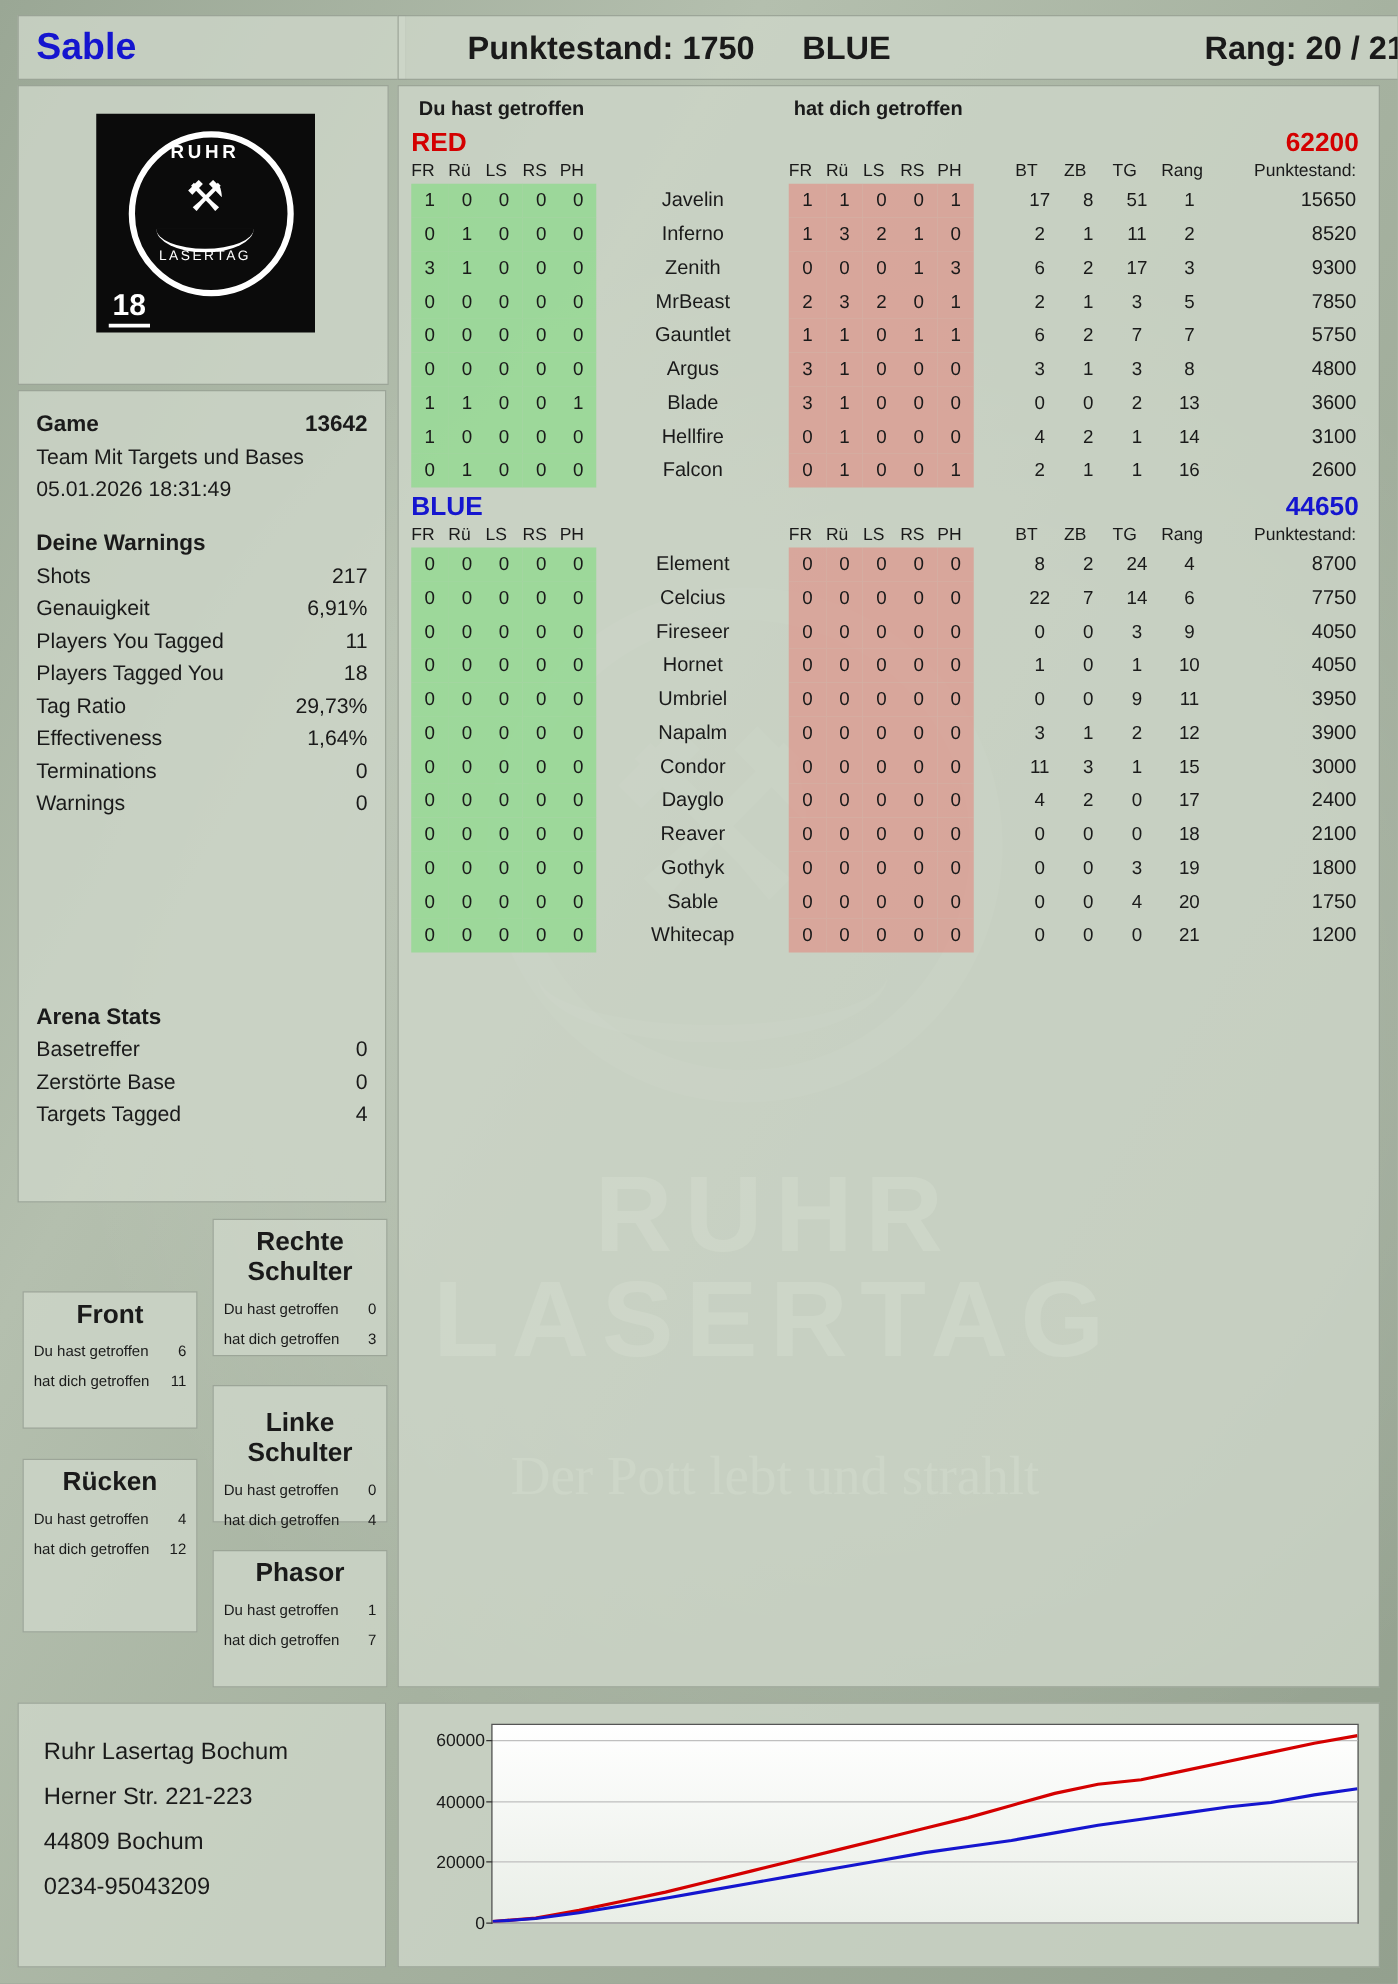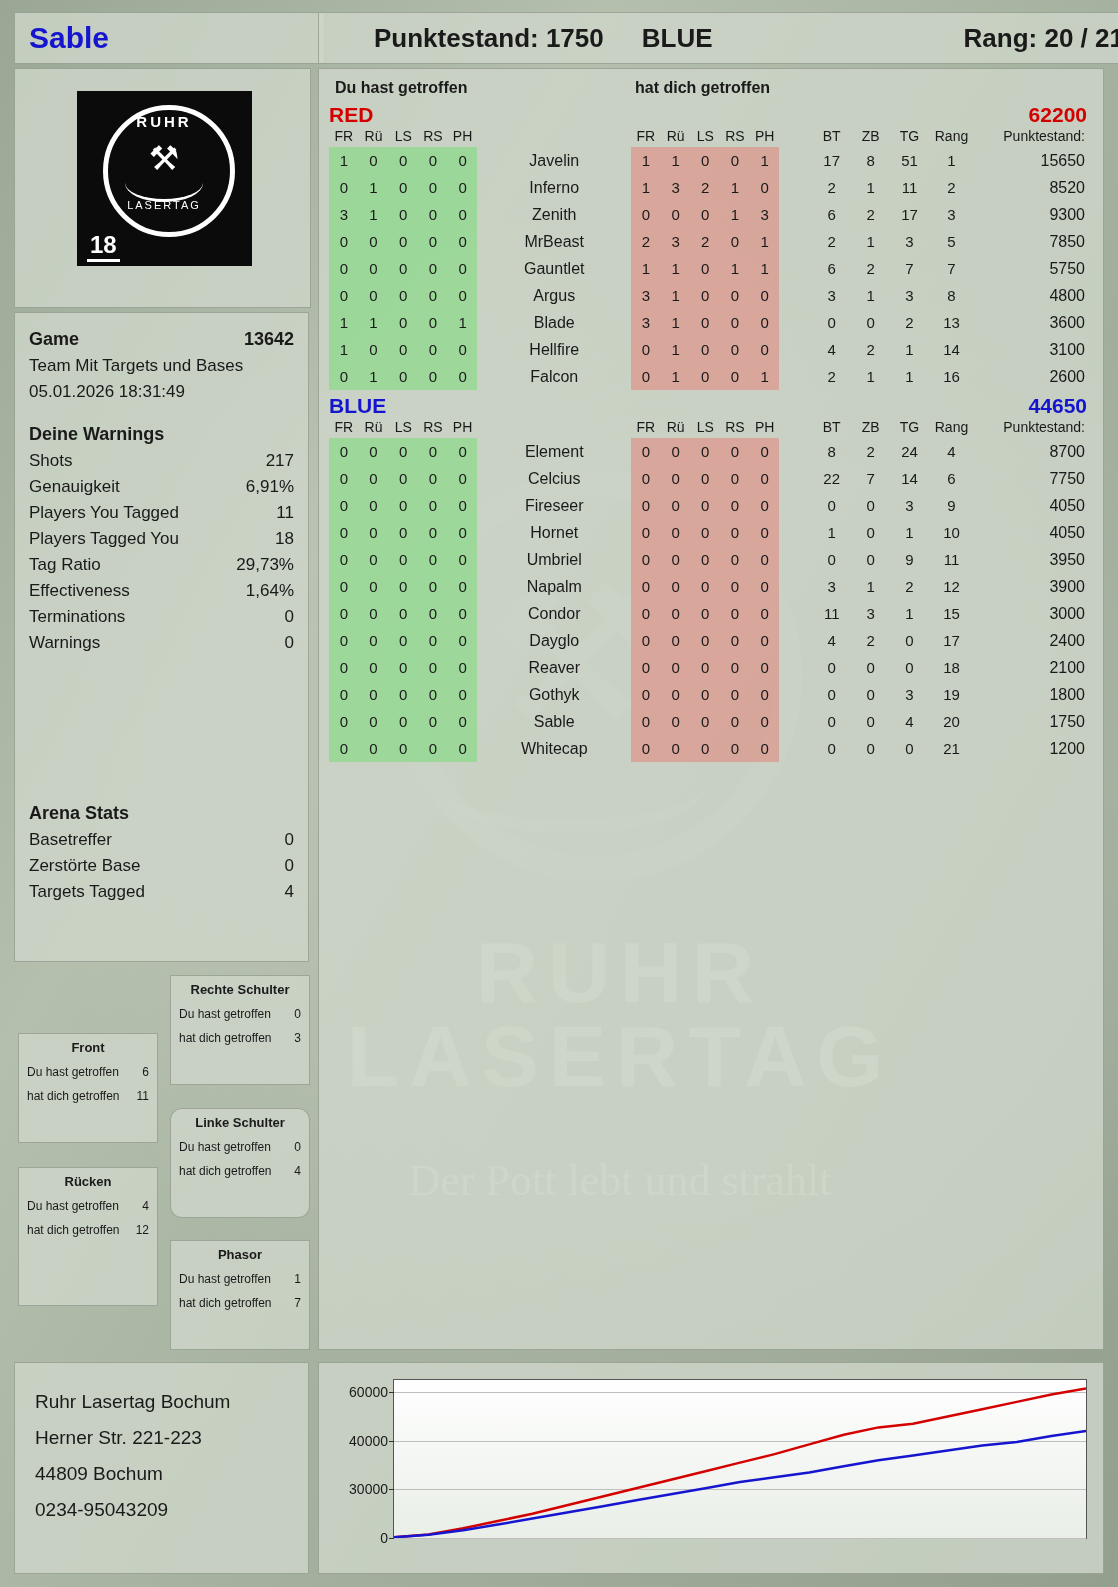--- a/index.html
+++ b/index.html
@@ -70,36 +70,36 @@
   .logo-18{position:absolute;left:10px;top:140px;font-size:24px;font-weight:bold;border-bottom:3px solid #fff;padding:0 3px;}
   #game-info{left:14px;top:312px;width:295px;height:650px;padding:10px 14px;box-sizing:border-box;}
   .kv{display:flex;justify-content:space-between;font-size:17px;margin:6px 0;}
   .kv.b{font-weight:bold;font-size:18px;}
   .sect-title{font-weight:bold;font-size:18px;margin-top:22px;margin-bottom:4px;}
   .plain{font-size:17px;margin:6px 0;}
   
   #box-front{left:18px;top:1033px;width:140px;height:110px;padding:6px 8px;box-sizing:border-box;}
   #box-back{left:18px;top:1167px;width:140px;height:139px;padding:6px 8px;box-sizing:border-box;}
   #box-rshoulder{left:170px;top:975px;width:140px;height:110px;padding:6px 8px;box-sizing:border-box;}
-  #box-lshoulder{left:170px;top:1108px;width:140px;height:110px;padding:6px 8px;box-sizing:border-box;border-radius:12px;}
+  #box-lshoulder{left:170px;top:1108px;width:140px;height:110px;padding:18px 8px;box-sizing:border-box;}
   #box-phasor{left:170px;top:1240px;width:140px;height:110px;padding:6px 8px;box-sizing:border-box;}
-  .bp-title{text-align:center;font-weight:bold;font-size:13px;margin-bottom:6px;}
+  .bp-title{text-align:center;font-weight:bold;font-size:21px;margin-bottom:6px;}
   .bp-row{display:flex;justify-content:space-between;font-size:12px;margin:10px 0 0;}
   
   #address{left:14px;top:1362px;width:295px;height:212px;padding:14px 16px;box-sizing:border-box;}
   #address div{font-size:19px;margin:14px 4px;}
   
   #scores{left:318px;top:68px;width:786px;height:1282px;padding:8px 10px;box-sizing:border-box;}
   .col-head{display:flex;font-size:16px;font-weight:bold;margin:2px 0 6px 6px;}
   .col-head .c1{width:300px;}
   .team-line{display:flex;align-items:center;margin-top:4px;}
   .team-name{font-size:21px;font-weight:bold;}
   .team-total{margin-left:auto;font-size:21px;font-weight:bold;padding-right:6px;}
   table.stats{border-collapse:collapse;width:100%;font-size:15px;}
-  table.stats th{font-weight:normal;font-size:14px;padding:1px 0 3px;text-align:center;}
+  table.stats th{font-weight:normal;font-size:14px;padding:1px 0 3px;text-align:left;}
   table.stats td{text-align:center;padding:2px 0;height:23px;}
   .cellg{background:rgba(120,220,120,0.55);width:29px;}
   .cellr{background:rgba(222,150,140,0.72);width:29px;}
   .nm{width:150px;text-align:center !important;font-size:16px;}
   .sp{width:32px;}
   .num{width:38px;}
   .rank{width:44px;}
   .pts{width:108px;text-align:right !important;padding-right:8px !important;font-size:16px;}
   th.pts{text-align:right !important;}
   
@@ -734,21 +734,21 @@
   </div>
 
   <div class="panel" id="chart">
     <div class="chart-inner">
       <div class="plot" id="plot">
           <div class="gl" style="top: 158px;"></div>
           <div class="tick" style="top: 158px;"></div>
           <div class="ylab" style="top: 158px;">0</div>
           <div class="gl" style="top: 109.385px;"></div>
           <div class="tick" style="top: 109.385px;"></div>
-          <div class="ylab" style="top: 109.385px;">30000</div>
+          <div class="ylab" style="top: 109.385px;">20000</div>
           <div class="gl" style="top: 60.7692px;"></div>
           <div class="tick" style="top: 60.7692px;"></div>
           <div class="ylab" style="top: 60.7692px;">40000</div>
           <div class="gl" style="top: 12.1538px;"></div>
           <div class="tick" style="top: 12.1538px;"></div>
           <div class="ylab" style="top: 12.1538px;">60000</div>
           <svg width="692" height="158" style="position: absolute; left: 0px; top: 0px;">
             <path d="M0.0 157.3 L34.6 154.4 L69.2 148.3 L103.8 141.0 L138.4 133.7 L173.0 125.2 L207.6 116.7 L242.2 108.2 L276.8 99.7 L311.4 91.2 L346.0 82.6 L380.6 74.1 L415.2 64.4 L449.8 54.7 L484.4 47.4 L519.0 43.8 L553.6 36.5 L588.2 29.2 L622.8 21.9 L657.4 14.6 L692.0 8.5" fill="none" stroke="#d40000" stroke-width="2.5"></path>
             <path d="M0.0 157.3 L34.6 154.8 L69.2 150.2 L103.8 144.6 L138.4 138.6 L173.0 132.5 L207.6 126.4 L242.2 120.3 L276.8 114.2 L311.4 108.2 L346.0 102.1 L380.6 97.2 L415.2 92.4 L449.8 86.3 L484.4 80.2 L519.0 75.4 L553.6 70.5 L588.2 65.6 L622.8 62.0 L657.4 55.9 L692.0 51.0" fill="none" stroke="#1515cf" stroke-width="2.5"></path>
           </svg>

